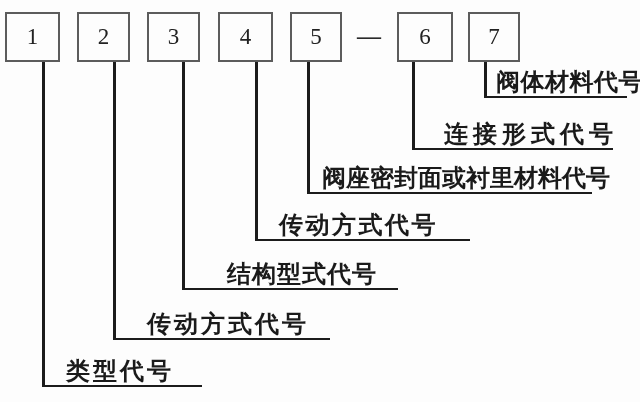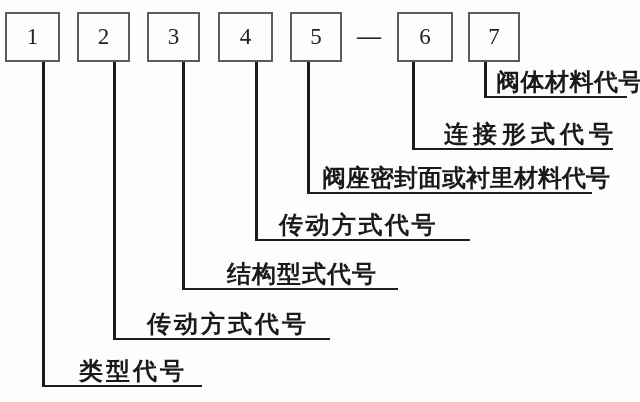--- a/index.html
+++ b/index.html
@@ -85,21 +85,21 @@
   
   .dlabel {
     position: absolute;
     font-size: 24px;
     font-weight: bold;
     line-height: 25px;
     color: #1a1a1a;
     white-space: nowrap;
     font-family: Liberation Serif, serif;
   }
-  .l1 { left: 79px;  top: 359px; letter-spacing: 3px;   }
+  .l1 { left: 66px;  top: 359px; letter-spacing: 3px;   }
   .l2 { left: 147px; top: 312px; letter-spacing: 3px;   }
   .l3 { left: 227px; top: 262px; letter-spacing: 1px;   }
   .l4 { left: 279px; top: 213px; letter-spacing: 2.5px; }
   .l5 { left: 322px; top: 166px; letter-spacing: 0px;   }
   .l6 { left: 444px; top: 122px; letter-spacing: 5px;   }
   .l7 { left: 496px; top: 70px;  letter-spacing: 0.5px; }
 </style>
 </head>
 <body>
 

